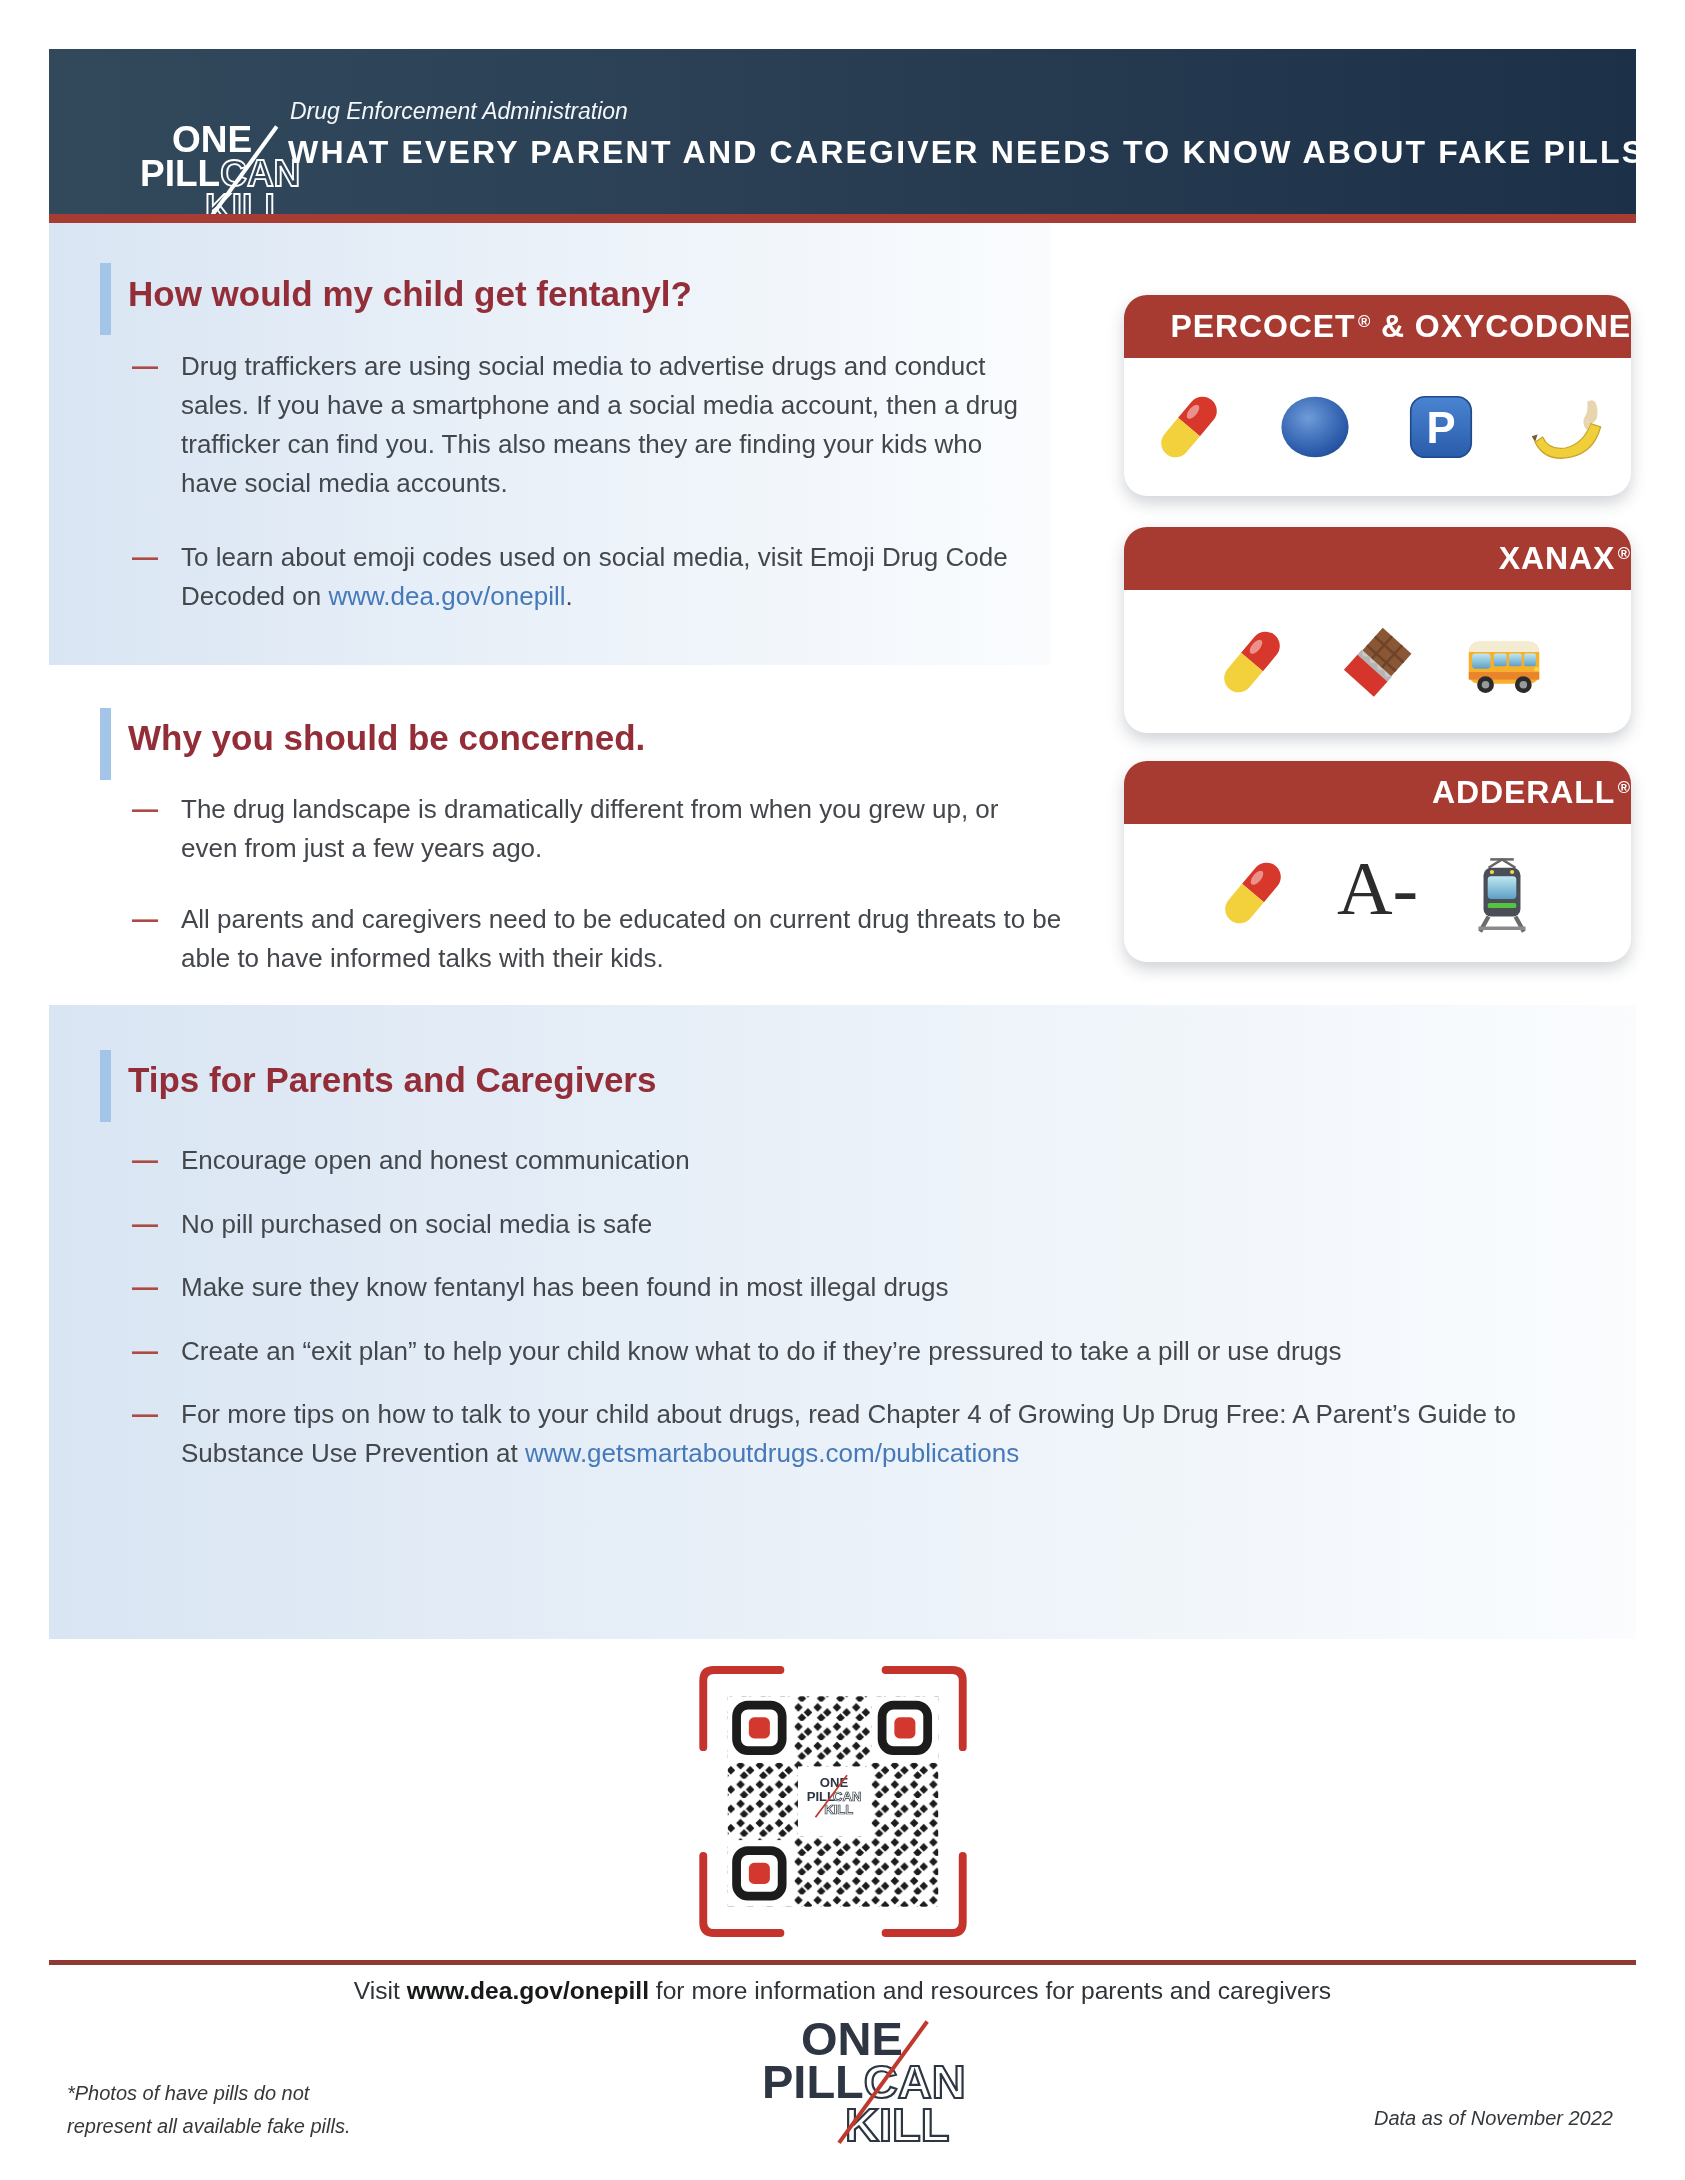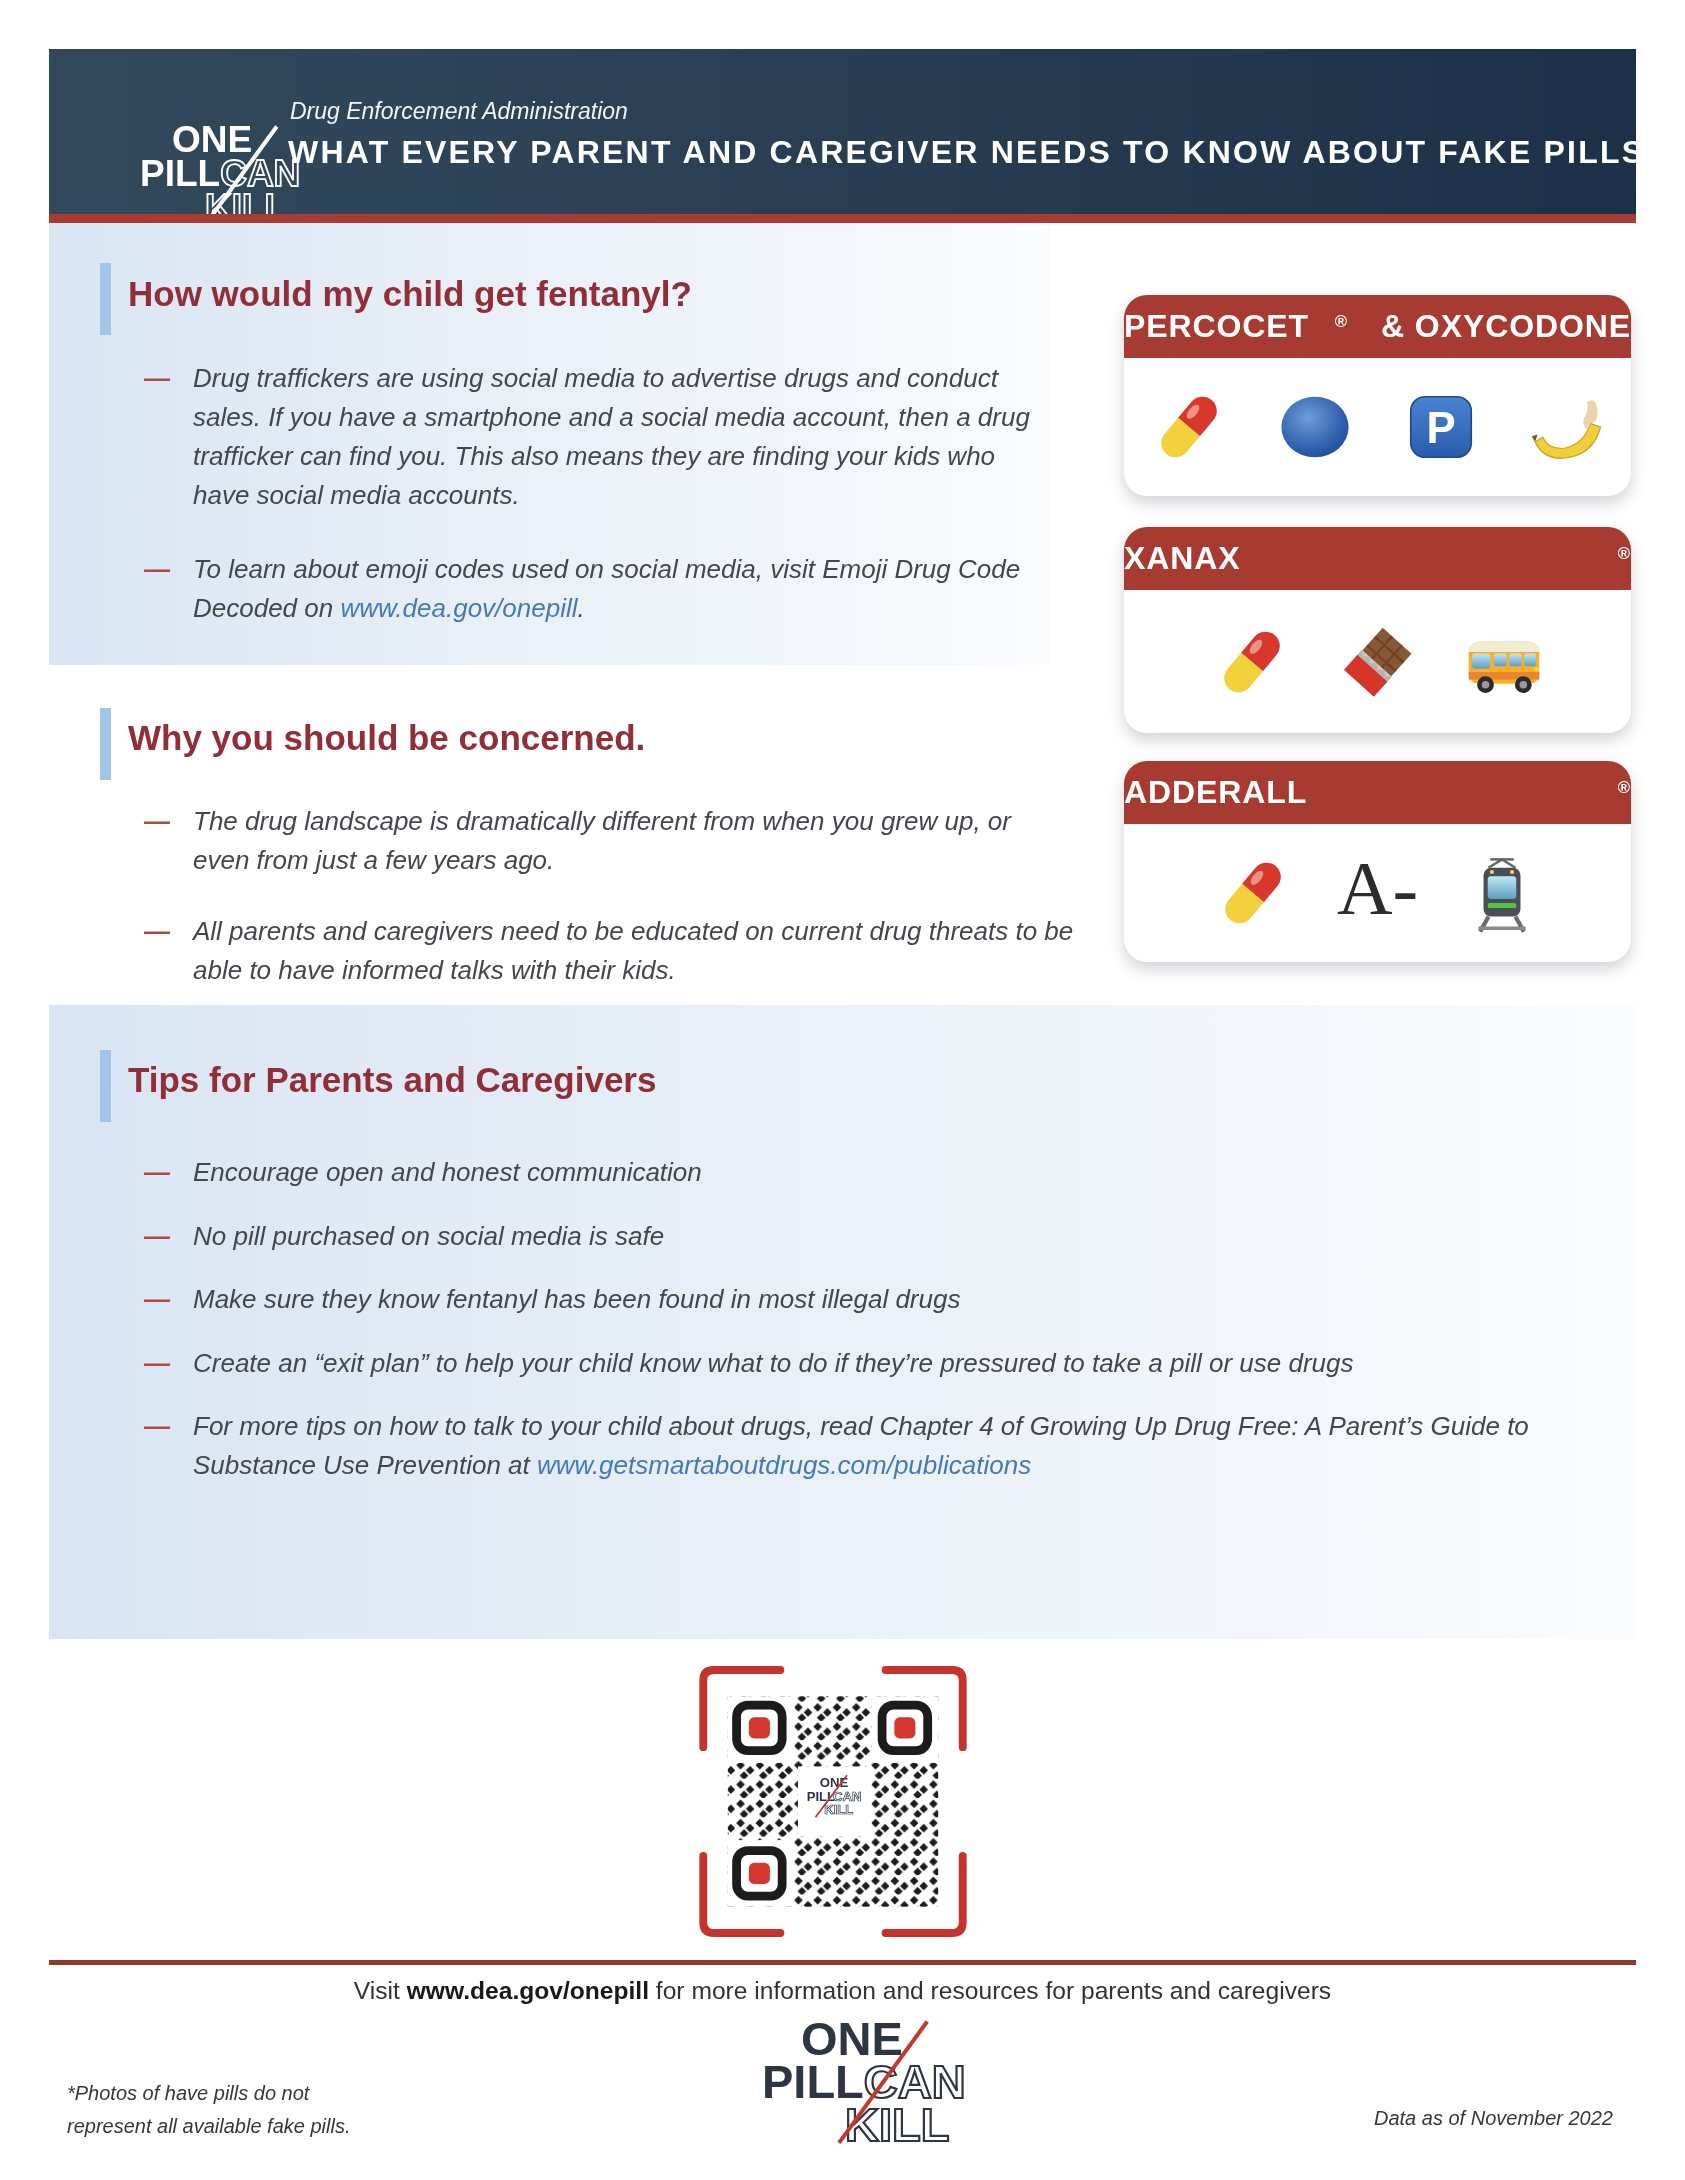--- a/index.html
+++ b/index.html
@@ -35,21 +35,21 @@
   
   .panel{
     position:absolute;background:linear-gradient(90deg,#d9e5f3 0%,#e9f0f8 45%,#fafcfe 100%);
   }
   .panel-1{left:49px;top:223px;width:1001px;height:442px;}
   .panel-tips{left:49px;top:1005px;width:1587px;height:634px;}
   
   .h-bar{position:absolute;width:11.4px;background:#a3c6e8;}
   .h-text{position:absolute;font-size:35px;font-weight:bold;color:#932d37;}
   
-  ul.bullets{list-style:none;margin:12px;padding:0;position:absolute;font-style:italic;}
+  ul.bullets{list-style:none;margin:0;padding:0;position:absolute;}
   ul.bullets li{
     position:relative;padding-left:49px;font-size:26px;line-height:39px;color:#43474c;
   }
   ul.bullets li::before{
     content:"—";position:absolute;left:0;top:0;color:#ad4a43;font-weight:bold;
   }
   .list-s1{left:132px;top:347px;width:887px;}
   .list-s1 li + li{margin-top:35px;}
   .list-s2{left:132px;top:790px;width:930px;}
   .list-s2 li + li{margin-top:32px;}
@@ -59,21 +59,21 @@
   
   .card{
     position:absolute;left:1124px;width:507px;background:#ffffff;border-radius:23px;
     box-shadow:0 7px 16px rgba(40,50,70,0.22);
   }
   .card-1{top:295px;height:201px;}
   .card-2{top:527px;height:206px;}
   .card-3{top:761px;height:201px;}
   .card-header{
     height:63px;background:#a73b32;border-radius:23px 23px 0 0;color:#ffffff;
-    font-weight:bold;font-size:32px;letter-spacing:0.9px;display:flex;align-items:center;justify-content:space-between;
+    font-weight:bold;font-size:32px;letter-spacing:0.9px;display:flex;align-items:center;justify-content:flex-end;
   }
   .card-header sup{font-size:16.7px;margin-left:2.6px;transform:translateY(-5.3px);}
   .card-body{
     display:flex;align-items:center;justify-content:center;gap:42px;
     height:calc(100% - 63px);
   }
   .emoji{width:84px;height:84px;flex:0 0 auto;}
   .a-minus{
     font-family:"Liberation Serif", serif;font-size:77px;color:#2c2c2c;line-height:1;
     transform:translateY(-5.3px);

